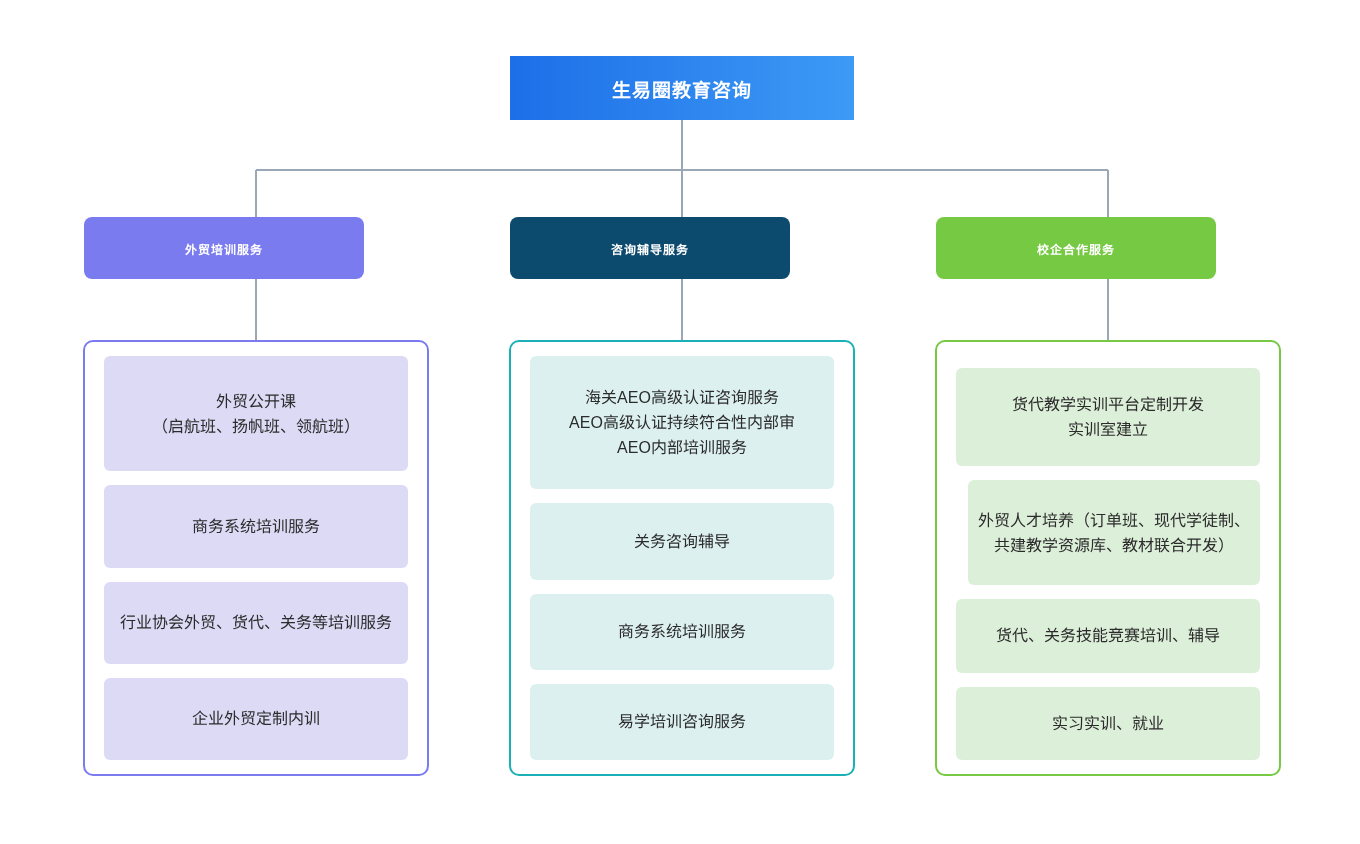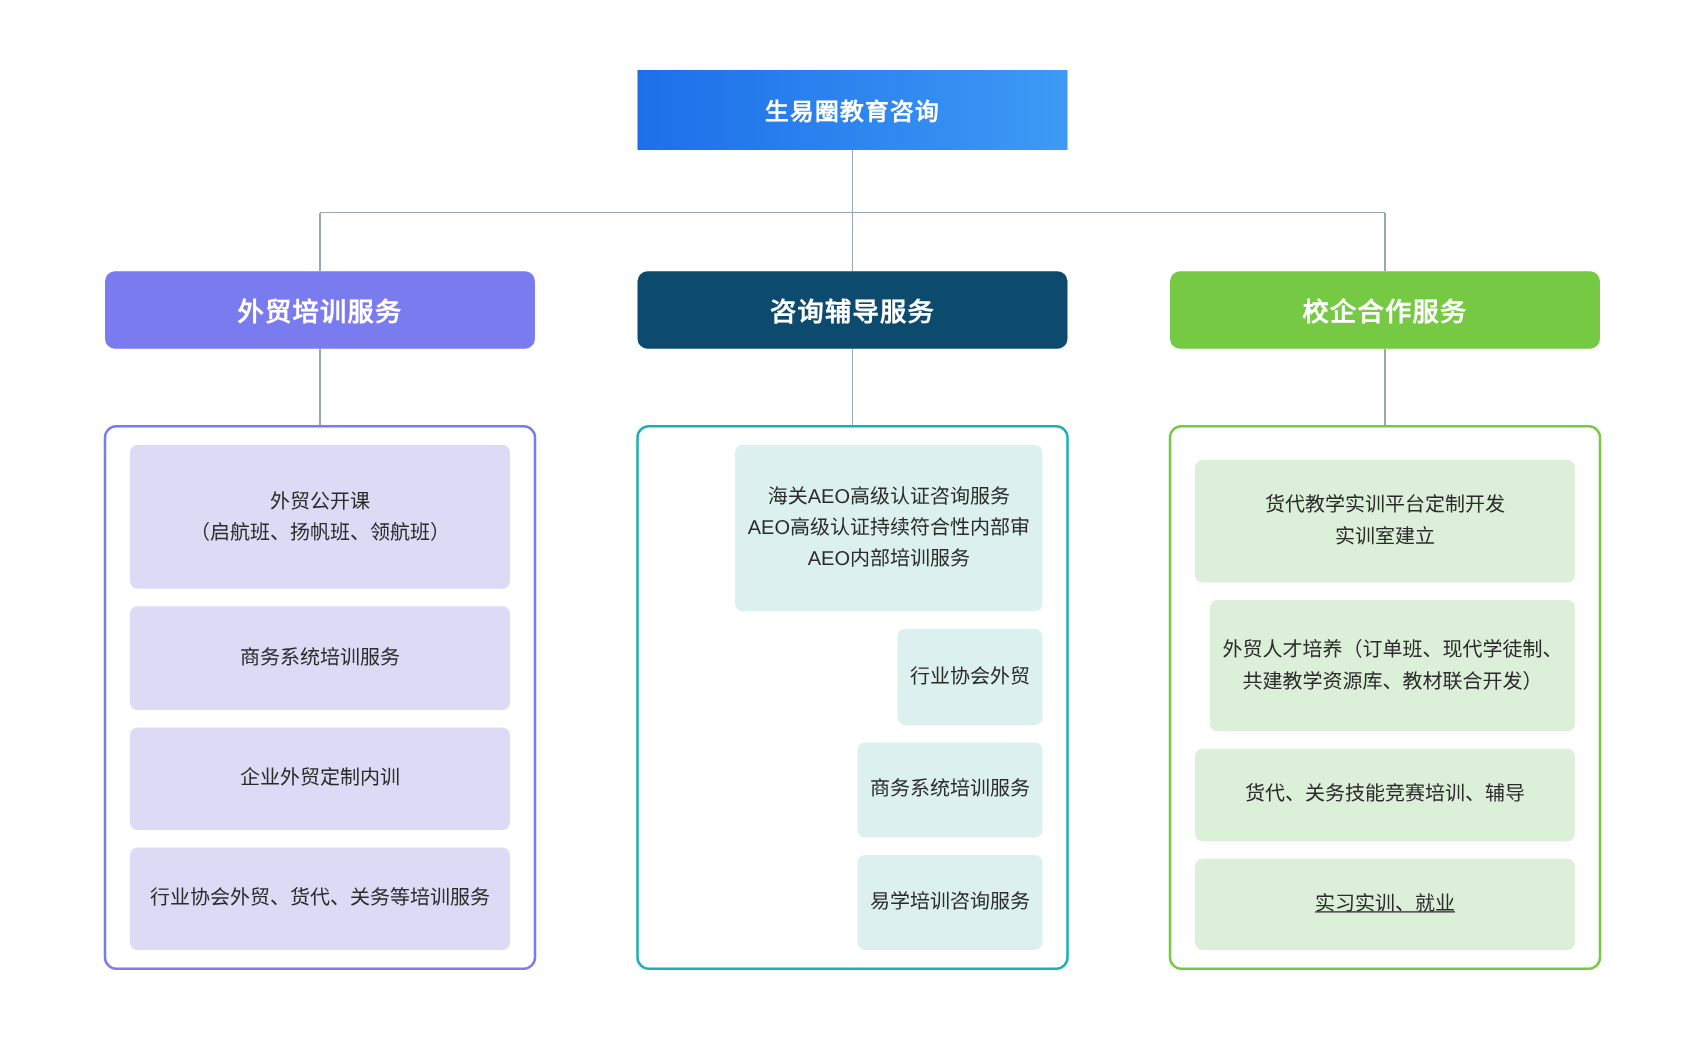--- a/index.html
+++ b/index.html
@@ -47,28 +47,28 @@
     font-size: 19px;
     font-weight: bold;
     letter-spacing: 1px;
     box-sizing: border-box;
   }
 
   
   .branch-header {
     position: absolute;
     top: 217px;
-    width: 344px;
+    width: 280px;
     height: 62px;
     border-radius: 8px;
     display: flex;
     align-items: center;
     justify-content: center;
     color: #ffffff;
-    font-size: 21px;
+    font-size: 12px;
     font-weight: bold;
     letter-spacing: 1px;
     box-sizing: border-box;
   }
 
   
   .item-container {
     position: absolute;
     top: 340px;
     width: 346px;
@@ -94,21 +94,21 @@
     line-height: 25px;
     color: #2b2b2b;
     box-sizing: border-box;
     padding: 6px 10px;
     flex: 1 1 auto;
     white-space: pre-line;
   }
 
   
   .col-left   { left: 83px; }
-  .col-mid    { left: 509px; align-items: flex-end; }
+  .col-mid    { left: 509px; }
   .col-right  { left: 935px; }
 
   .hdr-left   { left: 84px; }
   .hdr-mid    { left: 510px; }
   .hdr-right  { left: 936px; }
 
   
   .item-container .item-card:first-child { flex: 1.18 1 auto; }
   .col-right .item-card:nth-child(2)     { flex: 1.18 1 auto; margin-left: 12px; }
   .col-right .item-card:first-child      { flex: 1.0 1 auto; }
@@ -135,36 +135,36 @@
     </g>
   </svg>
 
   <div class="root-node" id="root-node" style="background: linear-gradient(90deg, rgb(29, 111, 232) 0%, rgb(61, 154, 245) 100%); color: rgb(255, 255, 255);">生易圈教育咨询</div>
 
   <div class="branch-header hdr-left" id="hdr-0" style="background: rgb(123, 123, 240);">外贸培训服务</div>
   <div class="item-container col-left" id="box-0" style="border-color: rgb(123, 123, 240);">
     <div class="item-card" style="background: rgb(220, 218, 245);">外贸公开课
 （启航班、扬帆班、领航班）</div>
     <div class="item-card" style="background: rgb(220, 218, 245);">商务系统培训服务</div>
+    <div class="item-card" style="background: rgb(220, 218, 245);">行业协会外贸、货代、关务等培训服务</div>
     <div class="item-card" style="background: rgb(220, 218, 245);">企业外贸定制内训</div>
-    <div class="item-card" style="background: rgb(220, 218, 245);">行业协会外贸、货代、关务等培训服务</div>
   </div>
 
   <div class="branch-header hdr-mid" id="hdr-1" style="background: #0c4a6e;">咨询辅导服务</div>
   <div class="item-container col-mid" id="box-1" style="border-color: rgb(26, 176, 184);">
     <div class="item-card" style="background: rgb(221, 240, 240);">海关AEO高级认证咨询服务
 AEO高级认证持续符合性内部审
 AEO内部培训服务</div>
-    <div class="item-card" style="background: rgb(221, 240, 240);">行业协会外贸</div>
+    <div class="item-card" style="background: rgb(221, 240, 240);">关务咨询辅导</div>
     <div class="item-card" style="background: rgb(221, 240, 240);">商务系统培训服务</div>
     <div class="item-card" style="background: rgb(221, 240, 240);">易学培训咨询服务</div>
   </div>
 
   <div class="branch-header hdr-right" id="hdr-2" style="background: rgb(118, 201, 66);">校企合作服务</div>
   <div class="item-container col-right" id="box-2" style="border-color: rgb(118, 201, 66);">
     <div class="item-card" style="background: rgb(220, 239, 217); margin-top: 12px;">货代教学实训平台定制开发
 实训室建立</div>
     <div class="item-card" style="background: rgb(220, 239, 217);">外贸人才培养（订单班、现代学徒制、共建教学资源库、教材联合开发）</div>
     <div class="item-card" style="background: rgb(220, 239, 217);">货代、关务技能竞赛培训、辅导</div>
-    <div class="item-card" style="background: rgb(220, 239, 217); text-decoration: underline;">实习实训、就业</div>
+    <div class="item-card" style="background: rgb(220, 239, 217);">实习实训、就业</div>
   </div>
 
 </div>
 
 </body></html>

